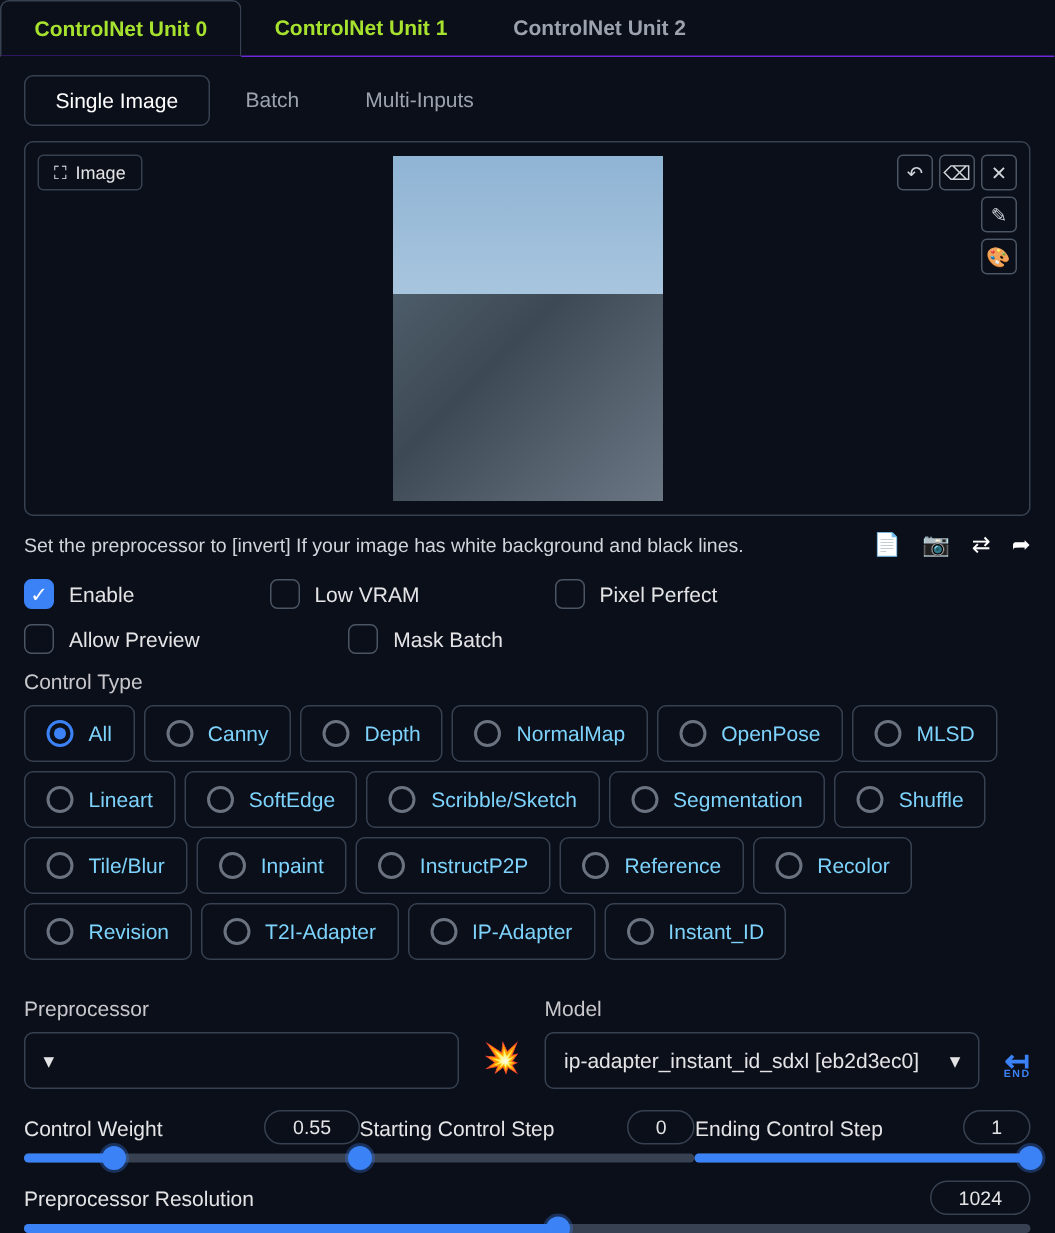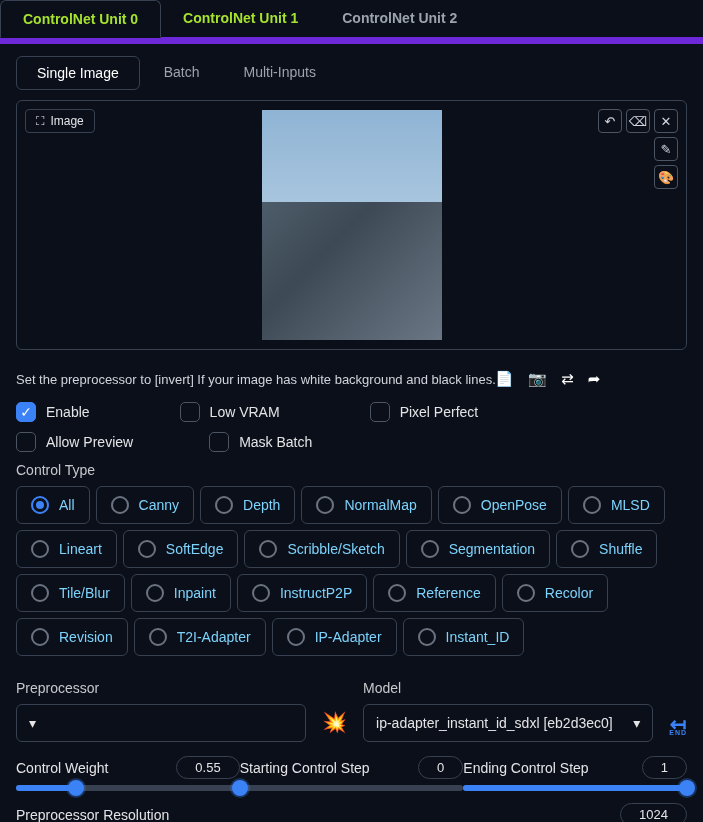--- a/index.html
+++ b/index.html
@@ -7,21 +7,21 @@
   background: #0b0f19;
   color: #e4e4e7;
   font-family: -apple-system, BlinkMacSystemFont, "Segoe UI", sans-serif;
   font-size: 14px;
   width: 703px;
   height: 822px;
   overflow: hidden;
 }
 .outer-tabs {
   display: flex;
-  border-bottom: 7px solid #6d28d9;
+  border-bottom: 1px solid #6d28d9;
 }
 .outer-tab {
   padding: 10px 22px;
   color: #9ca3af;
   cursor: pointer;
   font-weight: 600;
 }
 .outer-tab.active {
   color: #a6e22e;
   border: 1px solid #374151;
@@ -99,23 +99,23 @@
   background: transparent;
   color: #d1d5db;
   cursor: pointer;
   display: flex;
   align-items: center;
   justify-content: center;
   font-size: 13px;
 }
 .hint-row {
   display: flex;
-  justify-content: flex-start;
-  align-items: center;
-  margin: 20px 0 14px;
+  justify-content: space-between;
+  align-items: center;
+  margin: 10px 0 14px;
 }
 .hint-text { font-size: 13px; color: #d1d5db; font-weight:500; }
 .hint-icons { display: flex; gap: 14px; font-size: 15px; }
 .check-row { display: flex; gap: 90px; margin-bottom: 10px; }
 .check-item {
   display: flex;
   align-items: center;
   gap: 10px;
   cursor: pointer;
 }
@@ -278,21 +278,21 @@
     </div>
     <div class="check-item">
       <div class="chk"></div>
       <span>Low VRAM</span>
     </div>
     <div class="check-item">
       <div class="chk"></div>
       <span>Pixel Perfect</span>
     </div>
   </div>
-  <div class="check-row" style="gap:76px;">
+  <div class="check-row" style="gap:99px;">
     <div class="check-item">
       <div class="chk"></div>
       <span>Allow Preview</span>
     </div>
     <div class="check-item">
       <div class="chk"></div>
       <span>Mask Batch</span>
     </div>
   </div>
 

